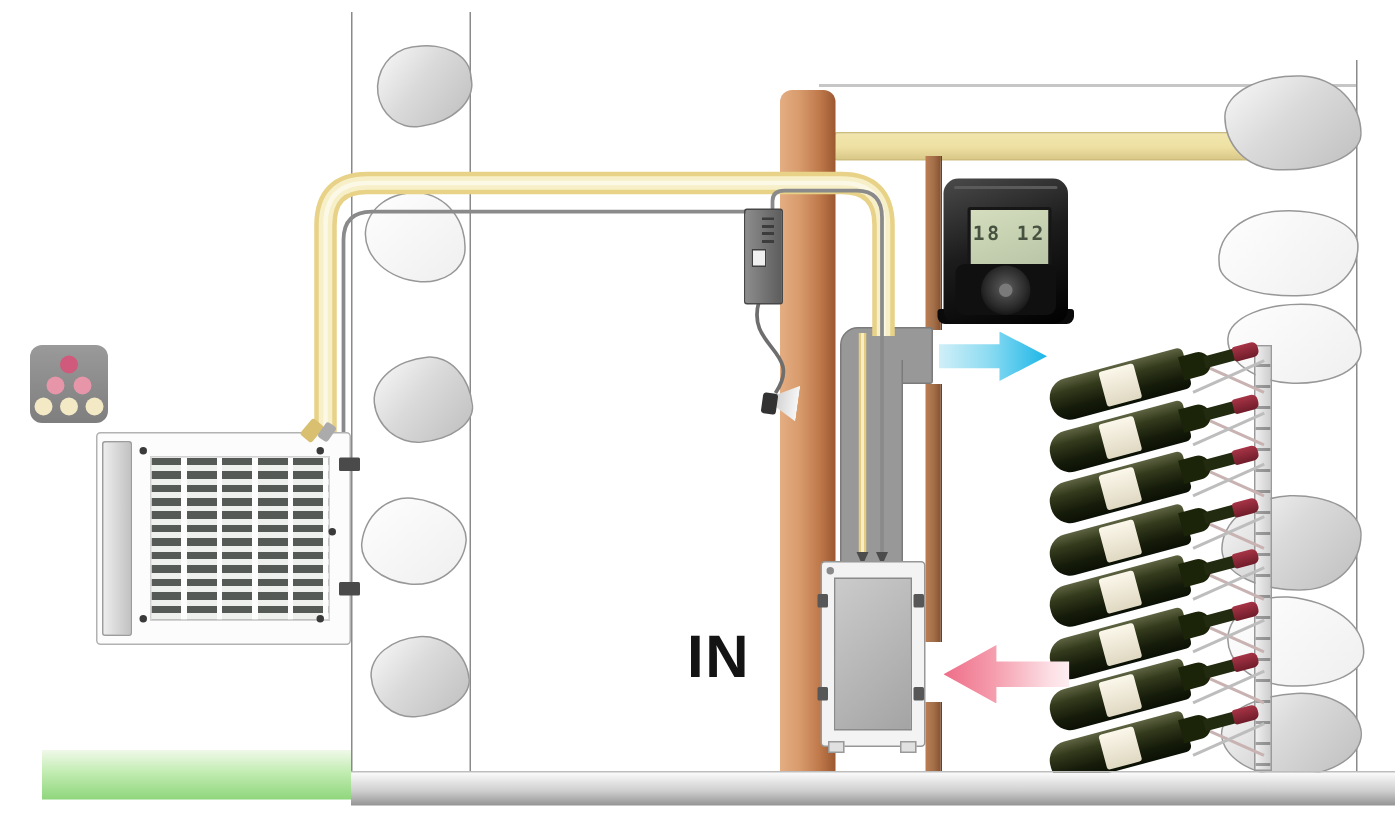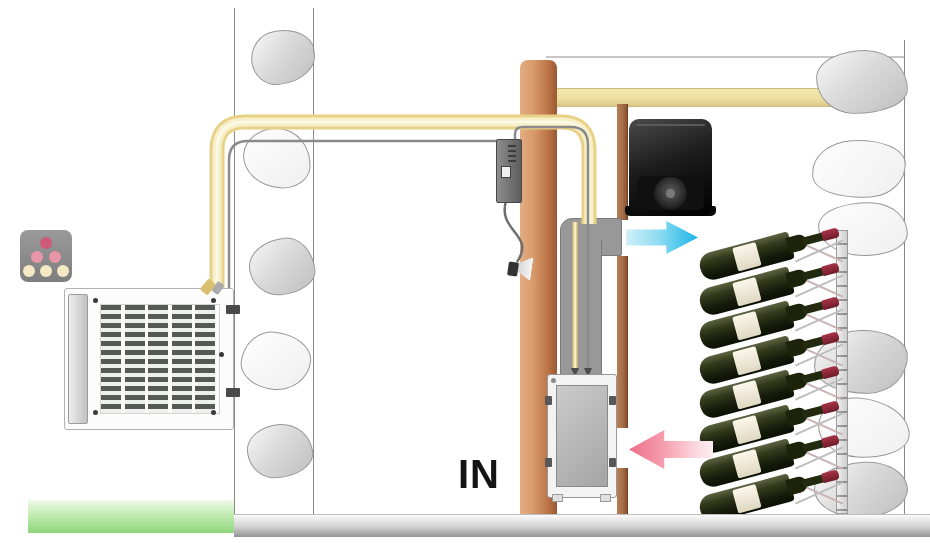--- a/index.html
+++ b/index.html
@@ -91,21 +91,21 @@
   
   #grass{left:28px;top:500px;width:206px;height:33px;
      background:linear-gradient(180deg,#f0f9ea 0%,#c2ecb2 45%,var(--grass,#8fd67c) 100%);}
   #floor{left:234px;top:514px;width:696px;height:22px;
      background:linear-gradient(180deg,#fbfbfb 0%,#cfcfcf 55%,#949494 100%);border-top:1px solid #bdbdbd;}
 
   
   #brand-icon{left:20px;top:230px;width:52px;height:52px;border-radius:8px;
      background:linear-gradient(180deg,#9a9a9a,var(--icon-bg,#7e7e7e));}
   .dot{position:absolute;width:12px;height:12px;border-radius:50%;}
-  #room-label{left:458px;top:452px;font-size:40px;font-weight:800;color:#141414;letter-spacing:1px;}
+  #room-label{left:458px;top:416px;font-size:40px;font-weight:800;color:#141414;letter-spacing:1px;}
   svg.overlay{position:absolute;left:0;top:0;pointer-events:none;}
 </style>
 </head>
 <body>
 
 <div id="canvas">
 
   <div class="abs ceiling-line"></div>
   <div class="abs beam"></div>
 
@@ -254,20 +254,21 @@
   <div class="abs evap-clip" style="left:545px;top:396px;"></div>
   <div class="abs evap-clip" style="left:545px;top:458px;"></div>
   <div class="abs evap-clip" style="left:609px;top:396px;"></div>
   <div class="abs evap-clip" style="left:609px;top:458px;"></div>
   <div class="abs evap-foot" style="left:552px;top:494px;"></div>
   <div class="abs evap-foot" style="left:600px;top:494px;"></div>
 
   <div class="abs" id="stat-base"></div>
   <div class="abs" id="stat-body"></div>
   <div class="abs" id="stat-topline"></div>
+  <div class="abs" id="stat-lcd">18 12</div>
   <div class="abs" id="stat-dpad-bar"></div>
   <div class="abs" id="stat-dpad"></div>
   <div class="abs" id="stat-dpad-dot"></div>
 
   <div class="abs" id="supply-arrow"></div>
   <div class="abs" id="return-arrow"></div>
 
   <div class="abs" id="grass"></div>
   <div class="abs" id="floor"></div>
 

